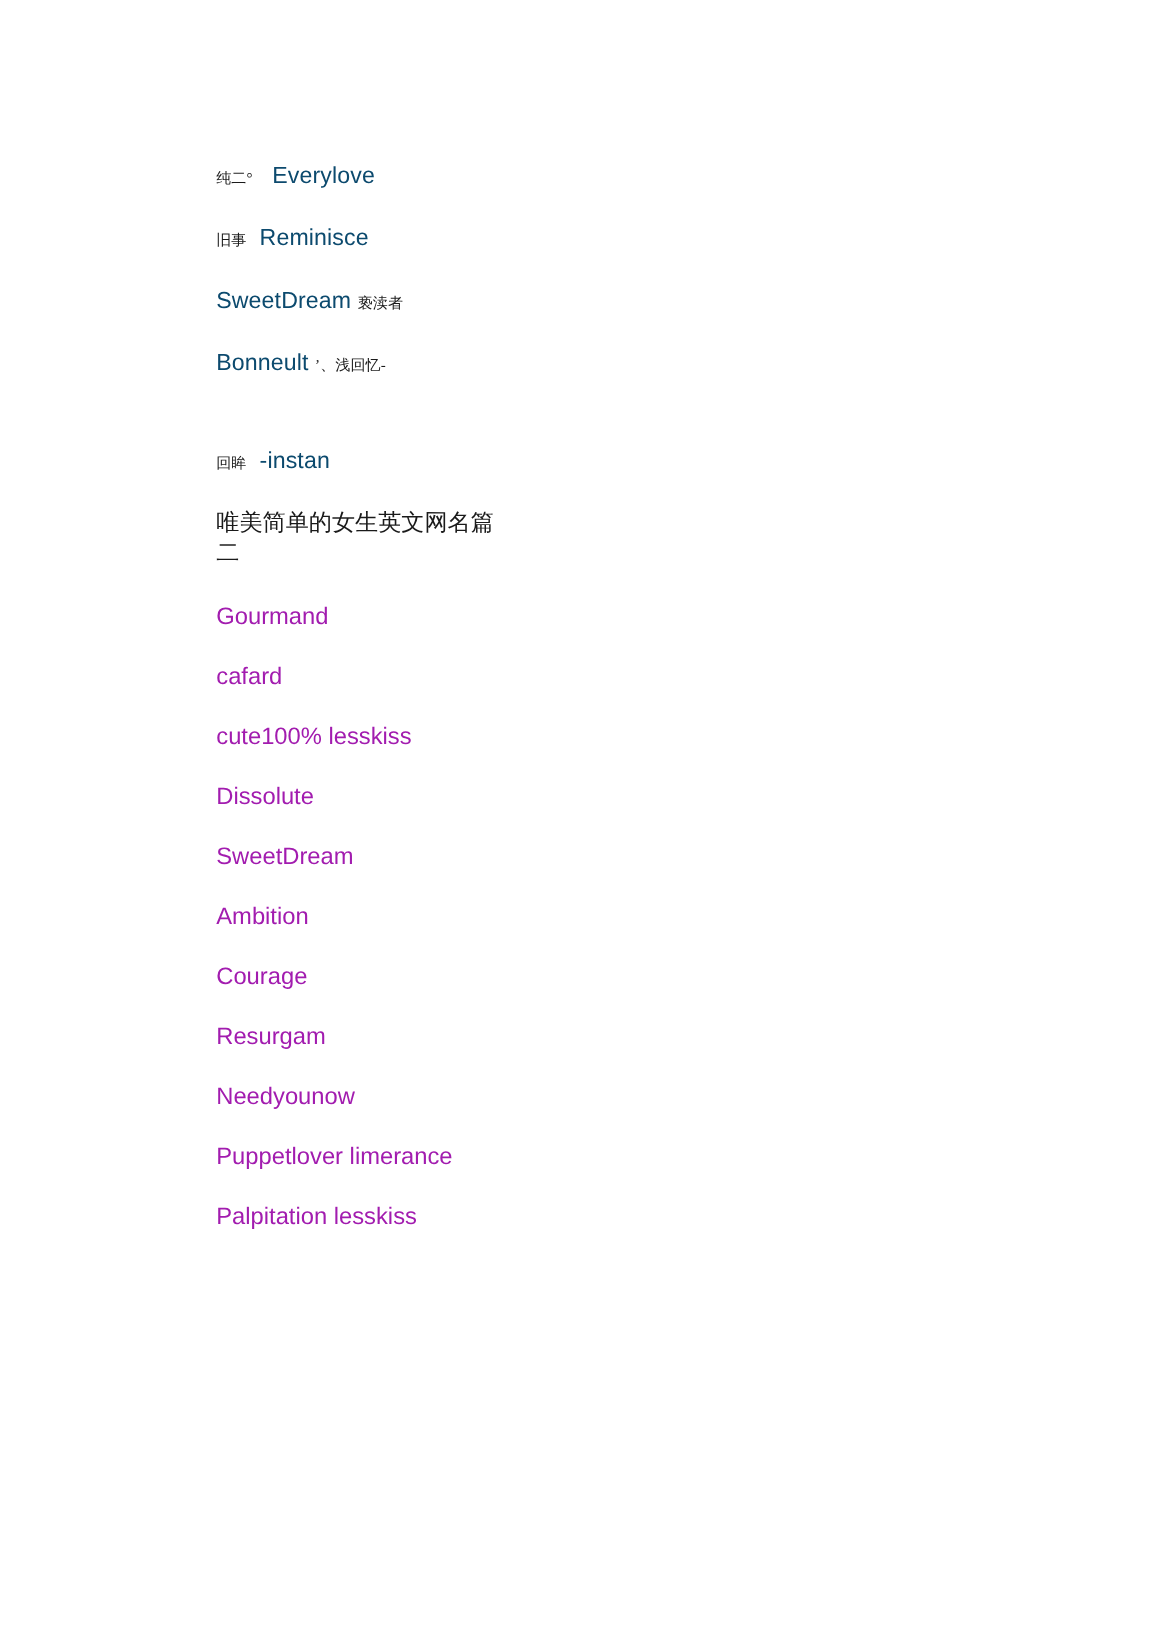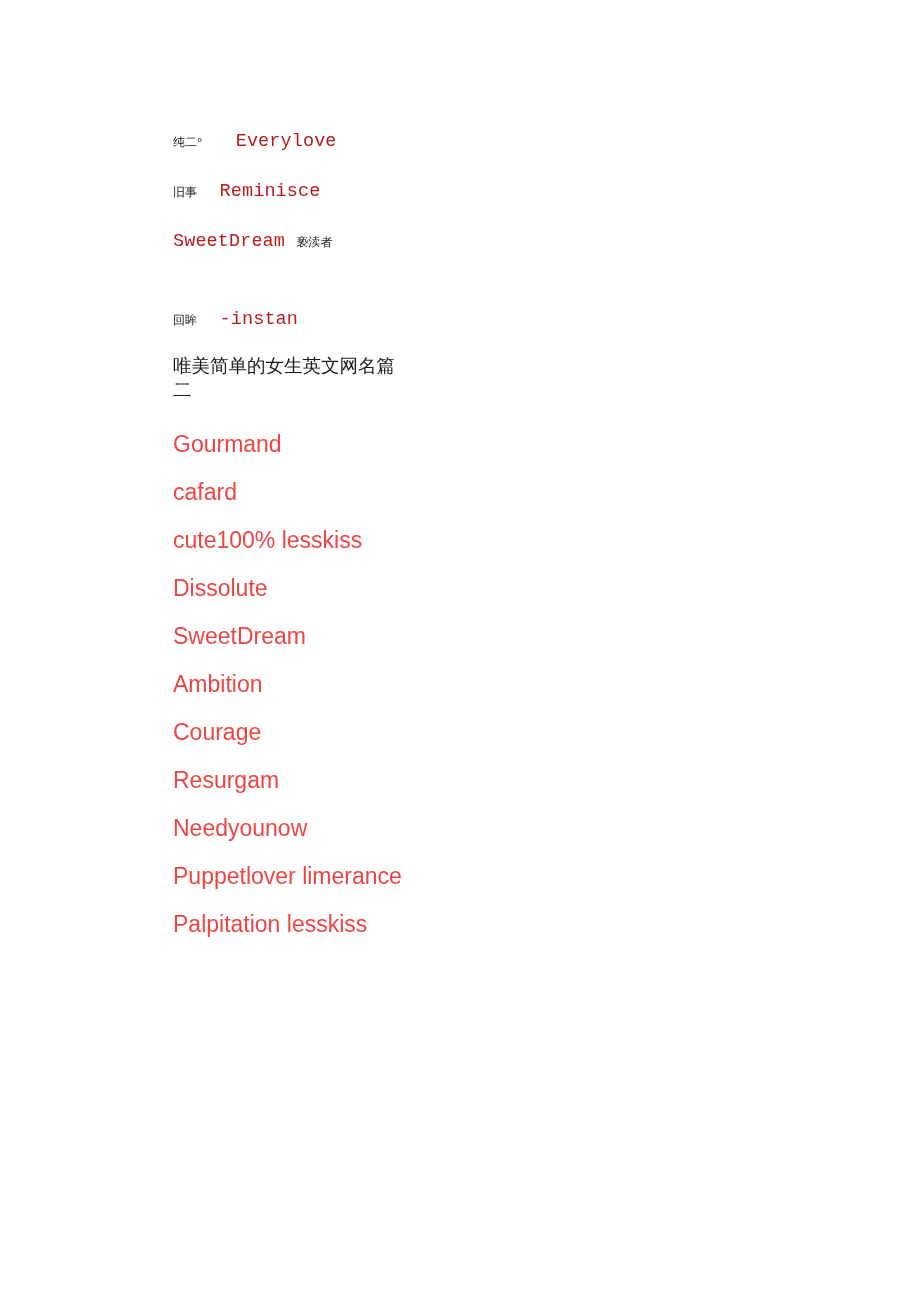--- a/index.html
+++ b/index.html
@@ -44,64 +44,65 @@
   }
 
   
   .cjk {
     font-family: "Liberation Serif", "DejaVu Serif", serif;
     font-size: 12px;
     color: #1a1a1a;
   }
 
   .latin {
-    font-family: Liberation Mono, monospace;
+    font-family: Liberation Sans, sans-serif;
     font-size: 18.5px;
-    color: #b91c1c;
+    color: #0c4a6e;
   }
 
   
   .heading {
-    font-family: Liberation Mono, monospace;
+    font-family: Liberation Sans, sans-serif;
     font-size: 18.5px;
     line-height: 24px;
     color: #1a1a1a;
     margin: 0 0 24px 0;
     width: 232px;
     white-space: normal;
   }
 
   
   .gap-line {
     height: 28px;
   }
 
   .spacer-sm { height: 4px; }
 
   .list-line {
-    font-size: 23px;
+    font-size: 19px;
     line-height: 24px;
-    color: #ef4444;
+    color: #a21caf;
     margin: 0 0 24px 0;
     white-space: pre;
     font-family: "Liberation Sans", sans-serif;
   }
 </style>
 </head>
 <body>
 
 <div class="page">
   <div class="doc-body">
 
     <p class="line"><span class="cjk">纯二°</span><span class="latin">   </span><span class="latin">Everylove</span></p>
 
     <p class="line"><span class="cjk">旧事</span><span class="latin">  </span><span class="latin">Reminisce</span></p>
 
     <p class="line"><span class="latin">SweetDream </span><span class="cjk">亵渎者</span></p>
 
+    <p class="line"><span class="latin">Bonneult </span><span class="cjk">’、浅回忆-</span></p>
 
     <div class="gap-line"></div>
 
     <p class="line"><span class="cjk">回眸</span><span class="latin">  </span><span class="latin">-instan</span></p>
 
     <p class="heading">唯美简单的女生英文网名篇二</p>
 
     <div class="spacer-sm"></div>
 
     <p class="list-line">Gourmand</p>

